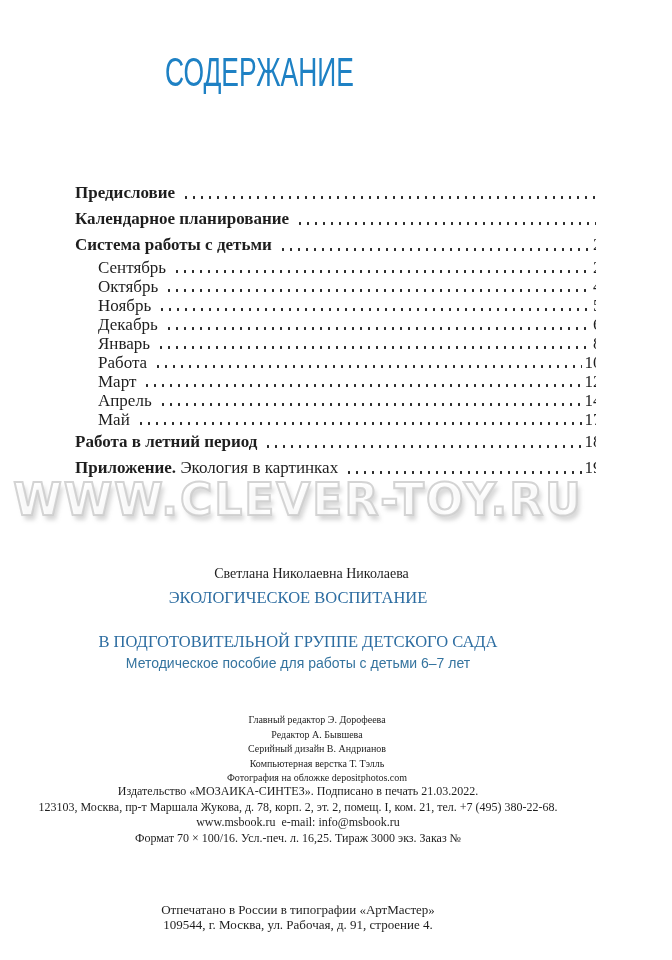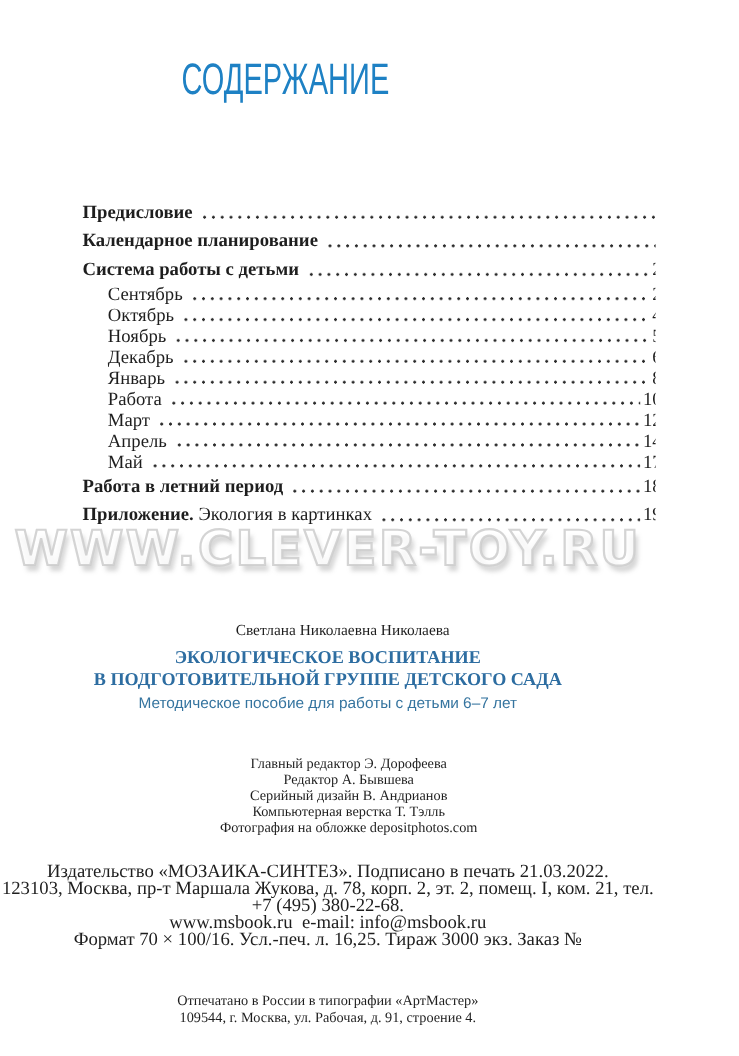--- a/index.html
+++ b/index.html
@@ -39,24 +39,24 @@
     font-size:44px;letter-spacing:2px;white-space:nowrap;z-index:5;
     color:rgba(255,255,255,0.82);
     -webkit-text-stroke:2px rgba(204,204,204,0.85);
     text-shadow:3px 5px 4px rgba(140,140,140,0.35);
   }
   
   .centered{position:absolute;left:0;right:0;text-align:center;}
   .author-block{top:566px;}
   .author-line{font-size:14px;margin-bottom:6px;padding-left:27px;}
   .program-line{font-size:12.5px;font-weight:bold;letter-spacing:1.3px;margin-bottom:13px;}
-  .book-title{font-size:16.5px;font-weight:bold;line-height:19.5px;}
+  .book-title{font-size:16.5px;font-weight:normal;line-height:19.5px;}
   .subtitle{font-family:"Liberation Sans","DejaVu Sans",sans-serif;font-size:14px;margin-top:4px;}
-  .credits-block{top:687px;font-size:13px;line-height:14.6px;margin-left:38px;}
-  .publisher-block{top:784px;font-size:17px;line-height:15.6px;}
+  .credits-block{top:713px;font-size:10px;line-height:14.6px;margin-left:38px;}
+  .publisher-block{top:784px;font-size:12px;line-height:15.6px;}
   .printing-block{top:859px;font-size:13px;line-height:15px;margin-top:43px;}
 </style>
 </head>
 <body>
 
 <div class="page">
 
   <h1 class="page-title" style="color: rgb(30, 129, 196);">СОДЕРЖАНИЕ</h1>
 
   <div class="toc" id="toc">
@@ -130,21 +130,21 @@
         <span class="leader"></span>
         <span class="toc-page">190</span>
       </div>
     </div>
 
   <div class="watermark">WWW.CLEVER-TOY.RU</div>
 
   <div class="centered author-block">
     <div class="author-line">Светлана Николаевна Николаева</div>
     <div class="book-title" style="color: rgb(45, 109, 161);">ЭКОЛОГИЧЕСКОЕ ВОСПИТАНИЕ</div>
-    <div class="book-title" style="color: rgb(45, 109, 161);">В ПОДГОТОВИТЕЛЬНОЙ ГРУППЕ ДЕТСКОГО САДА</div>
+    <div class="book-title" style="color: rgb(45, 109, 161); margin-top: 24px;">В ПОДГОТОВИТЕЛЬНОЙ ГРУППЕ ДЕТСКОГО САДА</div>
     <div class="subtitle" style="color: rgb(53, 116, 159); text-align: center;">Методическое пособие для работы с детьми 6–7 лет</div>
   </div>
 
   <div class="centered credits-block" id="credits">
       <div>Главный редактор Э. Дорофеева</div>
       <div>Редактор А. Бывшева</div>
       <div>Серийный дизайн В. Андрианов</div>
       <div>Компьютерная верстка Т. Тэлль</div>
       <div>Фотография на обложке depositphotos.com</div>
     </div>

